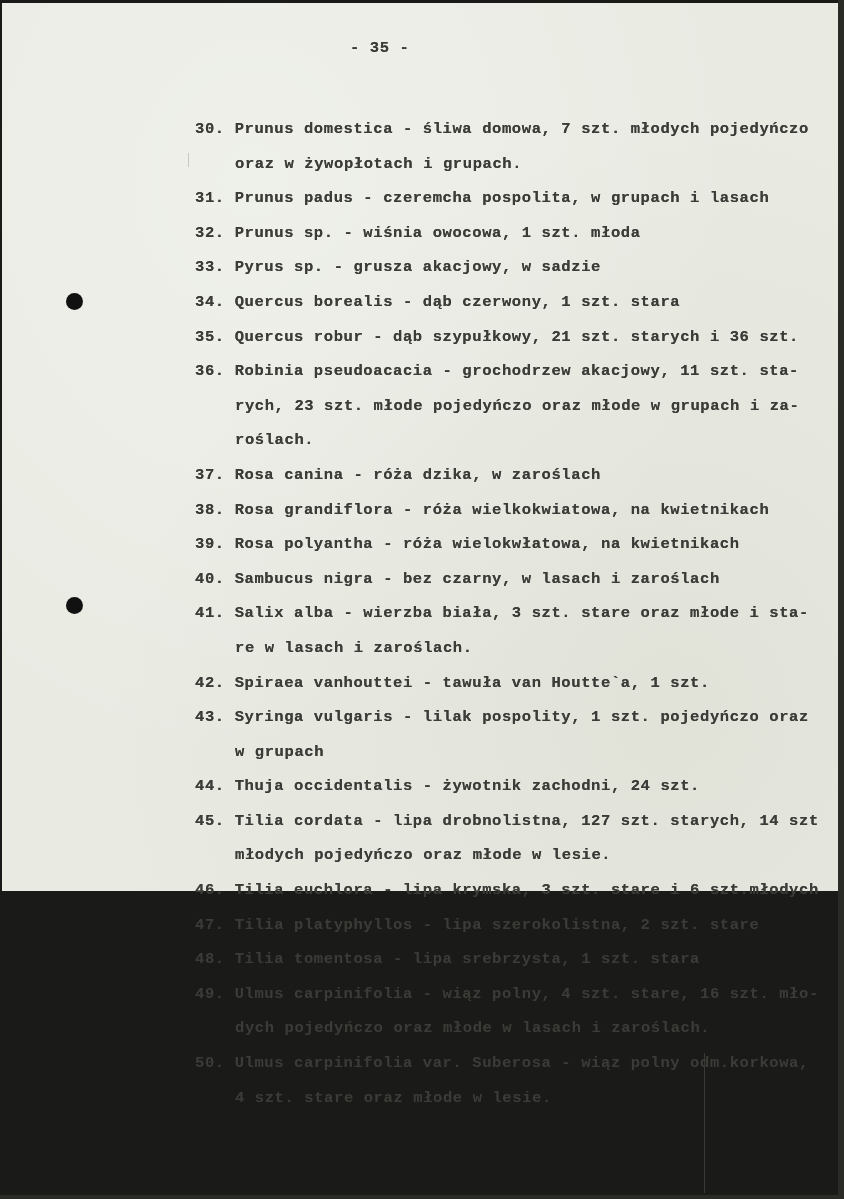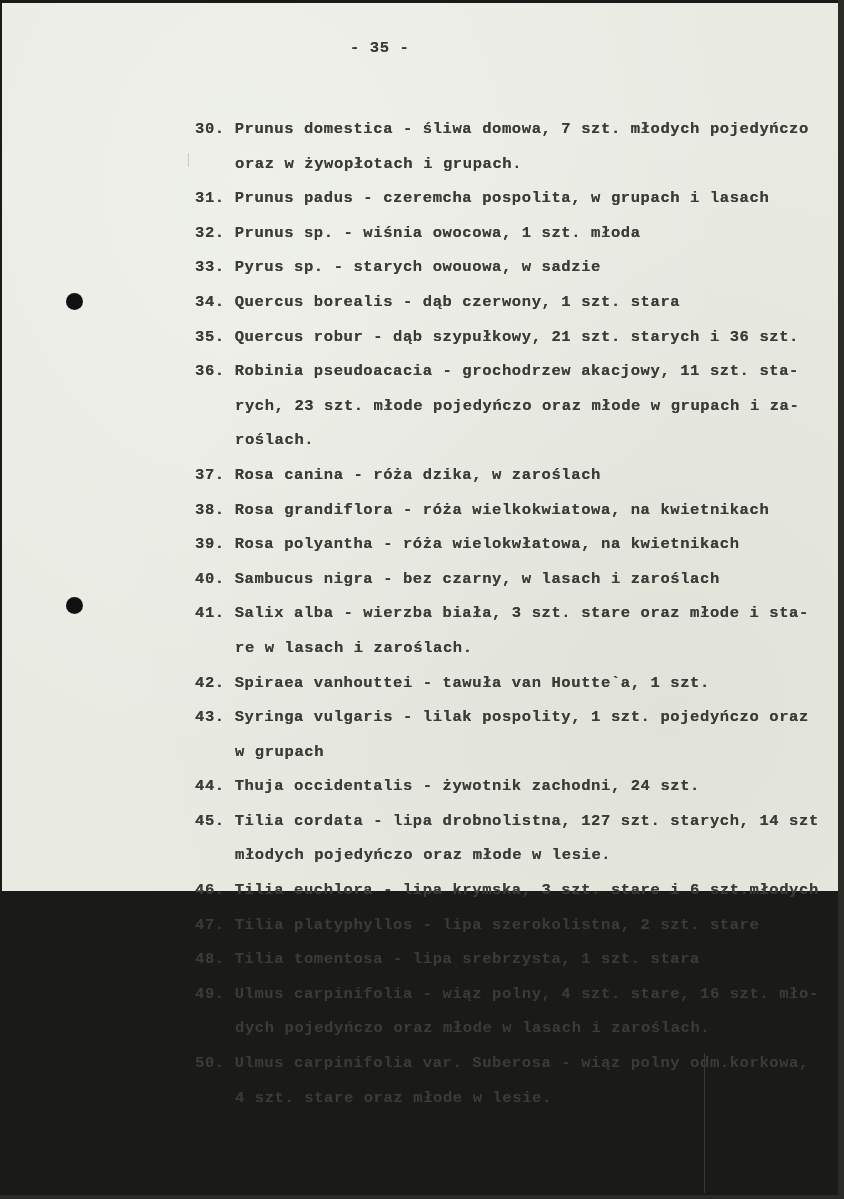--- a/index.html
+++ b/index.html
@@ -114,21 +114,21 @@
         <div class="line typed"><span>30.</span><span> </span><span>Prunus domestica - śliwa domowa, 7 szt. młodych pojedyńczo</span></div>
         <div class="line typed cont"><span>oraz w żywopłotach i grupach.</span></div>
       </div>
       <div class="entry">
         <div class="line typed"><span>31.</span><span> </span><span>Prunus padus - czeremcha pospolita, w grupach i lasach</span></div>
       </div>
       <div class="entry">
         <div class="line typed"><span>32.</span><span> </span><span>Prunus sp. - wiśnia owocowa, 1 szt. młoda</span></div>
       </div>
       <div class="entry">
-        <div class="line typed"><span>33.</span><span> </span><span>Pyrus sp. - starych owouowa, w sadzie</span></div>
+        <div class="line typed"><span>33.</span><span> </span><span>Pyrus sp. - grusza akacjowy, w sadzie</span></div>
       </div>
       <div class="entry">
         <div class="line typed"><span>34.</span><span> </span><span>Quercus borealis - dąb czerwony, 1 szt. stara</span></div>
       </div>
       <div class="entry">
         <div class="line typed"><span>35.</span><span> </span><span>Quercus robur - dąb szypułkowy, 21 szt. starych i 36 szt.</span></div>
       </div>
       <div class="entry">
         <div class="line typed"><span>36.</span><span> </span><span>Robinia pseudoacacia - grochodrzew akacjowy, 11 szt. sta-</span></div>
         <div class="line typed cont"><span>rych, 23 szt. młode pojedyńczo oraz młode w grupach i za-</span></div>

